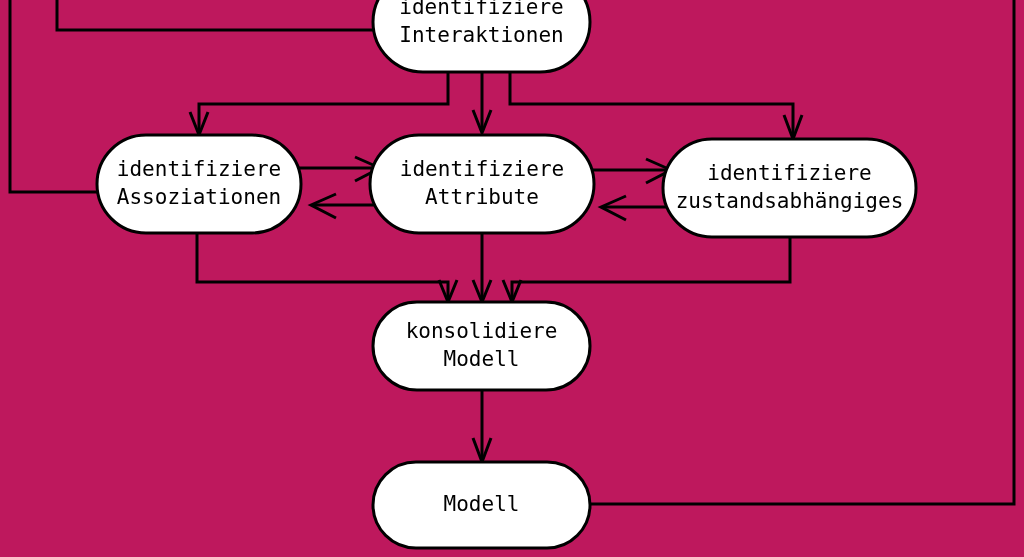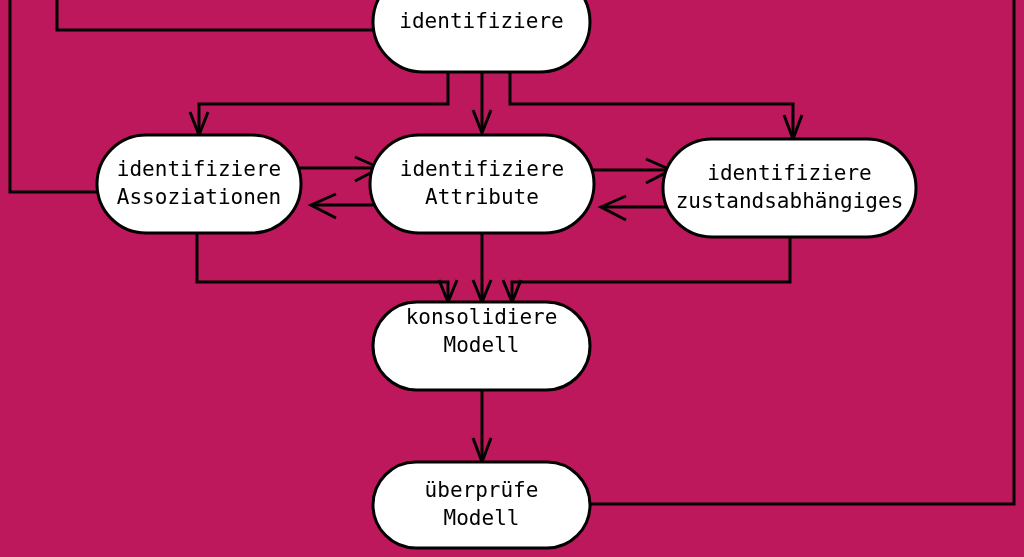--- a/index.html
+++ b/index.html
@@ -108,40 +108,40 @@
     <rect class="node-shape" x="373" y="-28" width="217" height="100" rx="50" ry="50"></rect>
     <rect class="node-shape" x="97" y="135" width="204" height="98" rx="49" ry="49"></rect>
     <rect class="node-shape" x="370" y="135" width="224" height="98" rx="49" ry="49"></rect>
     <rect class="node-shape" x="663" y="139" width="253" height="98" rx="49" ry="49"></rect>
     <rect class="node-shape" x="373" y="302" width="217" height="88" rx="44" ry="44"></rect>
     <rect class="node-shape" x="373" y="462" width="217" height="86" rx="43" ry="43"></rect>
   </svg>
 
   <div class="node-label" style="left:373px; top:-28px; width:217px; height:100px;">
     <span class="line">identifiziere</span>
+    <span class="line">Interaktionen</span>
   </div>
 
   <div class="node-label" style="left:97px; top:135px; width:204px; height:98px;">
     <span class="line">identifiziere</span>
     <span class="line">Assoziationen</span>
   </div>
 
   <div class="node-label" style="left:370px; top:135px; width:224px; height:98px;">
     <span class="line">identifiziere</span>
     <span class="line">Attribute</span>
   </div>
 
   <div class="node-label" style="left:663px; top:139px; width:253px; height:98px;">
     <span class="line">identifiziere</span>
     <span class="line">zustandsabhängiges</span>
   </div>
 
-  <div class="node-label" style="left:373px; top:288px; width:217px; height:88px;justify-content:center;">
+  <div class="node-label" style="left:373px; top:302px; width:217px; height:88px;justify-content:center;">
     <span class="line">konsolidiere</span>
     <span class="line">Modell</span>
   </div>
 
   <div class="node-label" style="left:373px; top:462px; width:217px; height:86px;">
-    <span class="line">überprüfe</span>
     <span class="line">Modell</span>
   </div>
 
 </div>
 
 </body></html>

